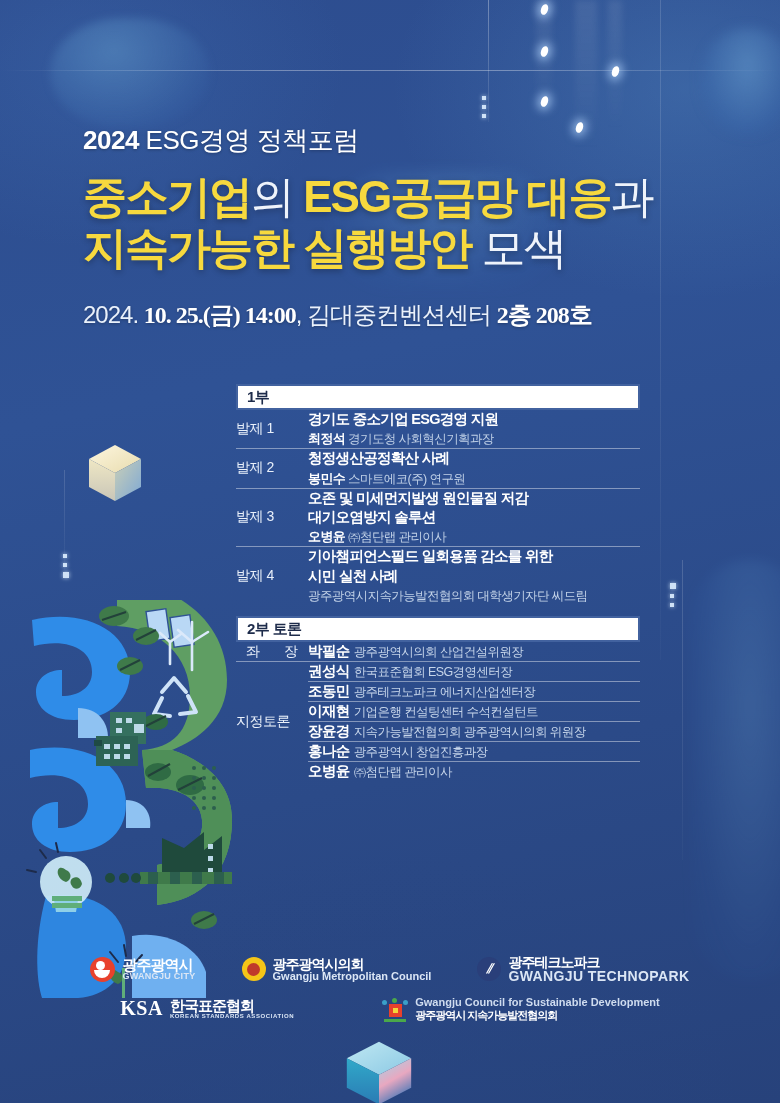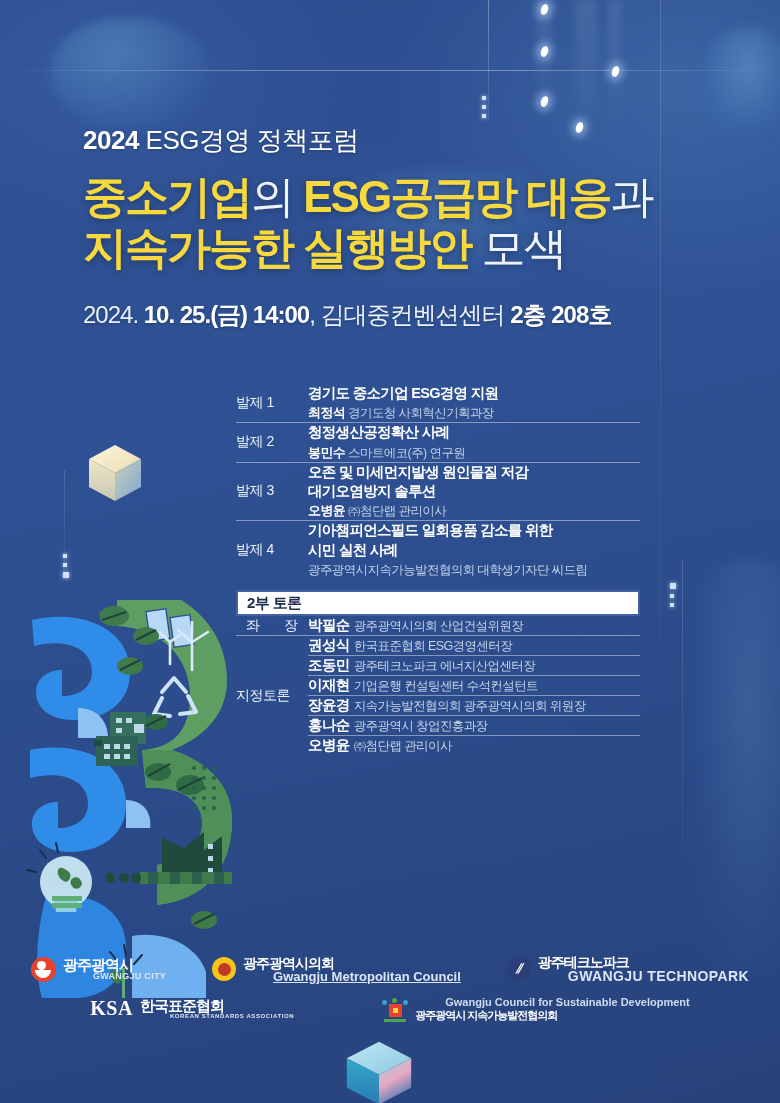--- a/index.html
+++ b/index.html
@@ -68,21 +68,21 @@
     font-size:44px; line-height:1.16; letter-spacing:-2px;
     color:#eef3fb; font-weight:400;
     text-shadow:0 2px 6px rgba(0,0,0,.30);
   }
   .title em{ font-style:normal; color:#f7d93e; font-weight:700;text-align:center; }
   .datebar{
     margin-top:26px;
     font-size:24px; color:#eaf1fb; letter-spacing:-1px;
     text-shadow:0 1px 3px rgba(0,0,0,.28);
   }
-  .datebar b{ color:#ffffff; font-weight:700; }
+  .datebar b{ color:#ffffff; font-weight:700;font-family:Liberation Serif, serif; }
 
   
   .program{ position:absolute; left:236px; top:384px; width:404px; }
   .sec-head{
     background:#ffffff; border:2px solid #42629f;
     height:26px; display:flex; align-items:center;
     padding-left:9px;
     font-size:15px; font-weight:700; color:#1d2b4a; letter-spacing:-.6px;
   }
   .ptable{ width:100%; border-collapse:collapse; }
@@ -107,21 +107,21 @@
   .panel-line b{ color:#ffffff; font-weight:700; font-size:14.5px; }
   .panel-line span{ color:#c6d5ea; font-size:12.5px; margin-left:4px; }
 
   
   .logos{ position:absolute; left:0; top:955px; width:780px; }
   .logorow{ display:flex; justify-content:center; align-items:center; gap:46px; }
   .logorow.r2{ margin-top:13px; gap:88px; }
   .logo{ display:flex; align-items:center; gap:7px; }
   .logo .mark{ flex:none; }
   .logo .txt .k{ color:#ffffff; font-weight:700; letter-spacing:-1px; line-height:1.02; }
-  .logo .txt .e{ color:#dbe6f5; font-weight:700; line-height:1.05;margin-left:30px; }
+  .logo .txt .e{ color:#dbe6f5; font-weight:700; line-height:1.05; }
 
   .mk-city{
     width:25px;height:25px;border-radius:50%;
     background:#e8412c; position:relative;
   }
   .mk-city:before{
     content:""; position:absolute; left:6px; top:4px;
     width:9px;height:9px;border-radius:50%;background:#fff;
   }
   .mk-city:after{
@@ -401,20 +401,23 @@
       </div>
     </div>
 
     <div class="datebar">
       <span>2024. </span><b>10. 25.(금) 14:00</b><span>, 김대중컨벤션센터 </span><b>2층 208호</b>
     </div>
   </div>
 
   <div class="program">
 
+    <div class="sec-head">
+      <span>1부</span>
+    </div>
 
     <table class="ptable">
       <tbody>
           <tr>
         <td class="lbl">발제 1</td>
         <td class="cell">
           <div class="ttl">경기도 중소기업 ESG경영 지원</div>
           <div class="spk">
             <b>최정석</b>
             <span>경기도청 사회혁신기획과장</span>
@@ -578,21 +581,21 @@
           <div class="e" style="font-size:9px;letter-spacing:.3px;">GWANGJU CITY</div>
         </div>
       </div>
 
       <div class="logo">
         <div class="mark mk-council">
             <i></i>
           </div>
         <div class="txt">
           <div class="k" style="font-size:14px;">광주광역시의회</div>
-          <div class="e" style="font-size:13px;letter-spacing:0;text-decoration:underline;">Gwangju Metropolitan Council</div>
+          <div class="e" style="font-size:11px;letter-spacing:0;">Gwangju Metropolitan Council</div>
         </div>
       </div>
 
       <div class="logo">
         <div class="mark mk-tp">⫽</div>
         <div class="txt">
           <div class="k" style="font-size:14px;">광주테크노파크</div>
           <div class="e" style="font-size:14px;letter-spacing:.4px;">GWANGJU TECHNOPARK</div>
         </div>
       </div>

